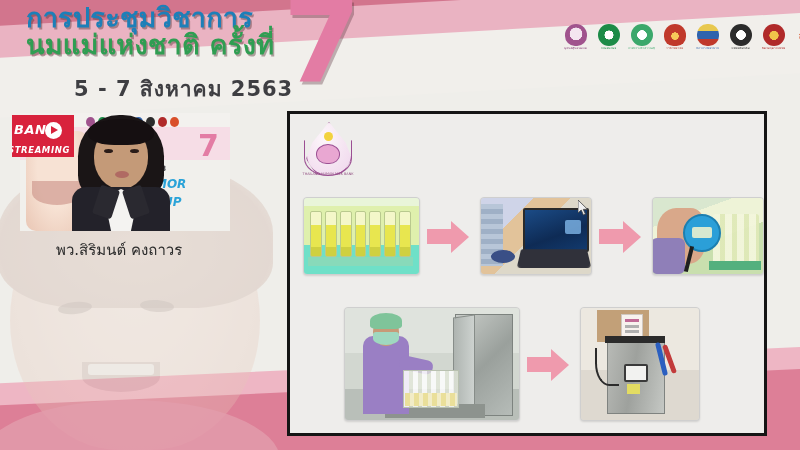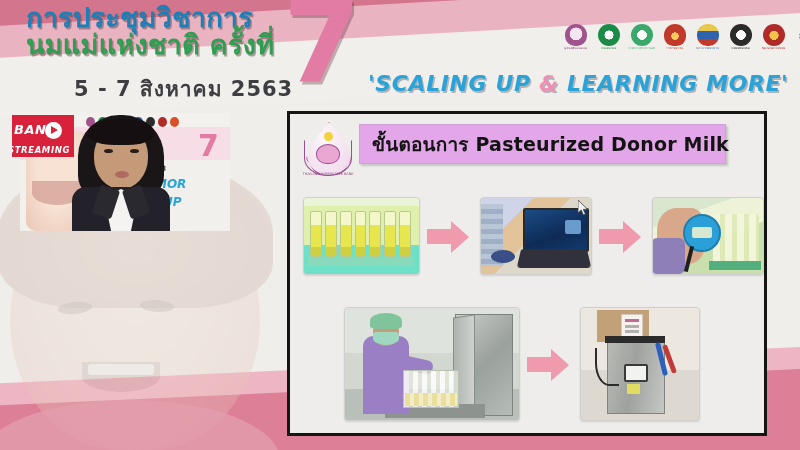--- a/index.html
+++ b/index.html
@@ -763,21 +763,20 @@
     <div class="wm-body"></div>
   </div>
 
   <div class="header">
     <div class="conf-title">
       <div class="conf-l1">การประชุมวิชาการ</div>
       <div class="conf-l2">นมแม่แห่งชาติ ครั้งที่</div>
     </div>
     <div class="edition-number">7</div>
     <div class="conf-date">5 - 7 สิงหาคม 2563</div>
-    <div class="tagline"><span>'SCALING UP </span><span class="amp">&amp;</span><span> LEARNING MORE'</span></div>
 
     <div class="logo-strip">
       <div class="logo lg1">
           <span class="mark"></span>
           <span class="cap">มูลนิธิศูนย์นมแม่</span>
         </div>
       <div class="logo lg2">
           <span class="mark"></span>
           <span class="cap">กรมอนามัย</span>
         </div>
@@ -841,34 +840,32 @@
     </div>
   </div>
 
   <div class="live-badge">
     <div class="lb-bg"></div>
     <div class="lb-live">BANK</div>
     <div class="lb-play"></div>
     <div class="lb-stream">STREAMING</div>
   </div>
 
+  <div class="speaker-name">พว.สิริมนต์  คงถาวร</div>
 
   <div class="slide-panel">
 
     <div class="panel-logo">
       <div class="drop"></div>
       <div class="drop-dot"></div>
       <div class="drop-arc"></div>
       <div class="drop-baby"></div>
       <div class="plcap">THAILAND HUMAN MILK BANK</div>
     </div>
 
-    <div class="panel-title-bar">
-      <span class="panel-title-text">ขั้นตอนการ Pasteurized Donor Milk</span>
-    </div>
 
     <div class="flow-row flow-top">
       <div class="photo ph1">
         <div class="bgimg"></div>
         <div class="rack">
             <i></i>
             <i></i>
             <i></i>
             <i></i>
             <i></i>

